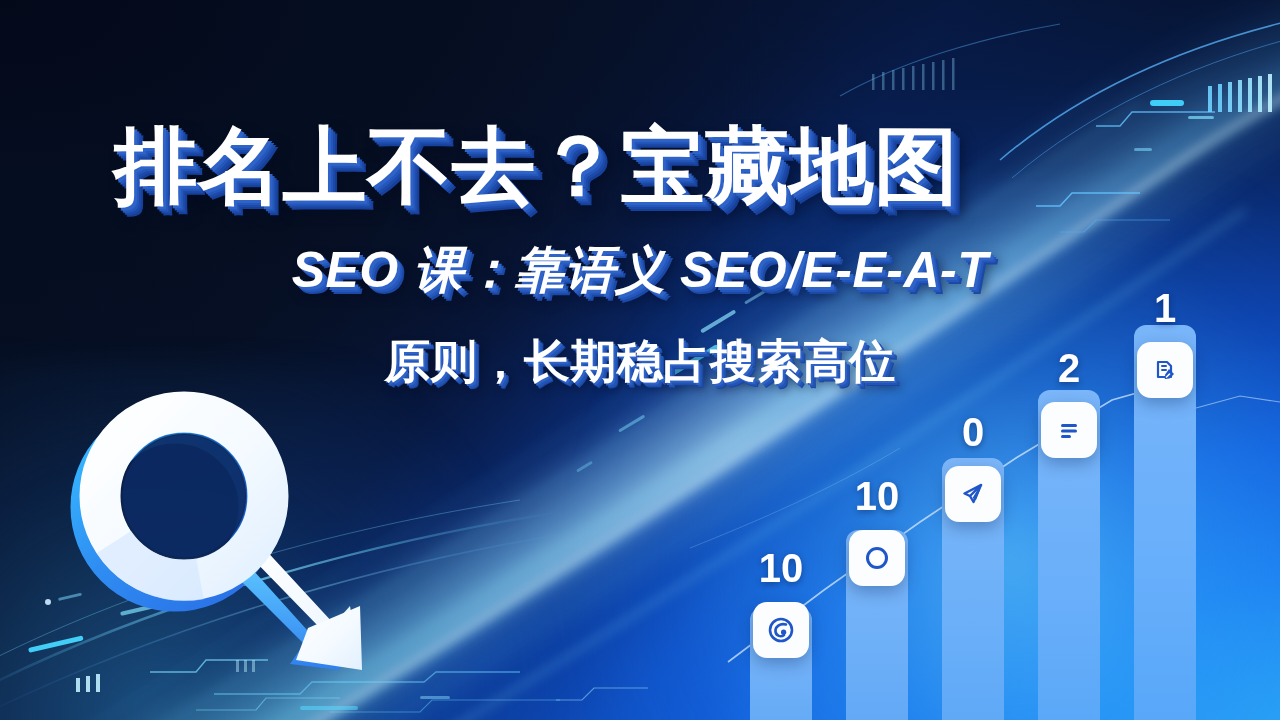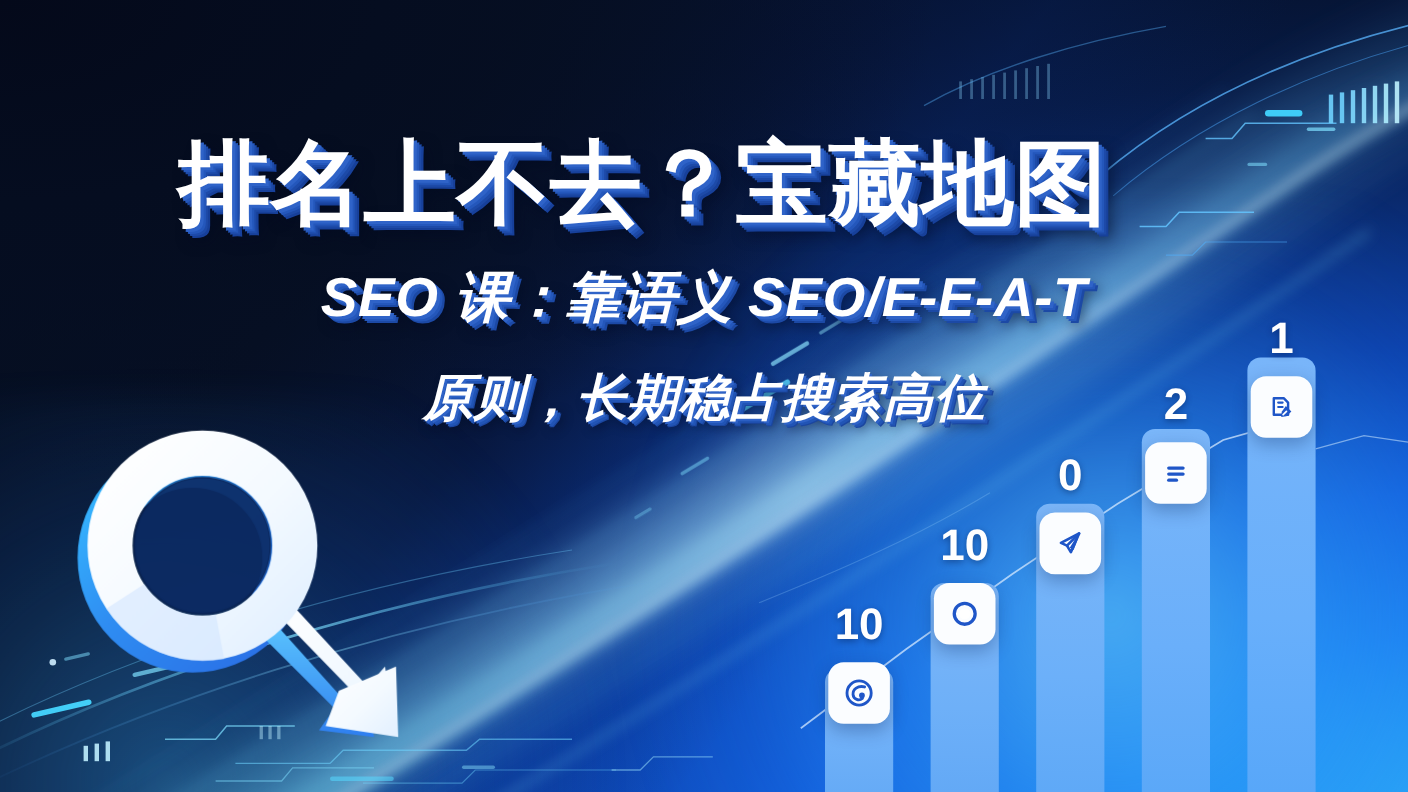--- a/index.html
+++ b/index.html
@@ -43,32 +43,31 @@
   .headline{position:absolute;left:0;top:0;width:1280px;}
   .t-line{
     color:#ffffff;font-weight:700;white-space:nowrap;text-align:center;
     letter-spacing:0.5px;
   }
   .t1{
     position:absolute;left:0;top:118px;width:1072px;font-size:84px;line-height:96px;
     text-shadow:
       3px 3px 0 #2f63c8, 5px 5px 0 #2457bb, 7px 7px 0 #1d4aa8,
       9px 9px 0 #17409a, 10px 10px 14px rgba(2,10,34,0.75);
-    padding-left: 48px;
   }
   .t2{
     position:absolute;left:0;top:232px;width:1280px;font-size:50px;line-height:76px;
     font-style:italic;font-weight:700;
     text-shadow:
       3px 3px 0 #2f63c8, 5px 5px 0 #2457bb, 7px 7px 0 #1c49a5,
       8px 8px 12px rgba(2,10,34,0.7);
   }
   .t3{
     position:absolute;left:0;top:333px;width:1280px;font-size:46px;line-height:56px;
-    font-style:italic;font-weight:700;
+    font-weight:700;
     text-shadow:
       2px 2px 0 #2f63c8, 4px 4px 0 #2154b5, 5px 5px 0 #1b469f,
       6px 6px 10px rgba(2,10,34,0.65);
   }
 
   
   .magnifier{position:absolute;left:62px;top:378px;width:360px;height:310px;}
   .magnifier svg{width:100%;height:100%;display:block;}
 
   

